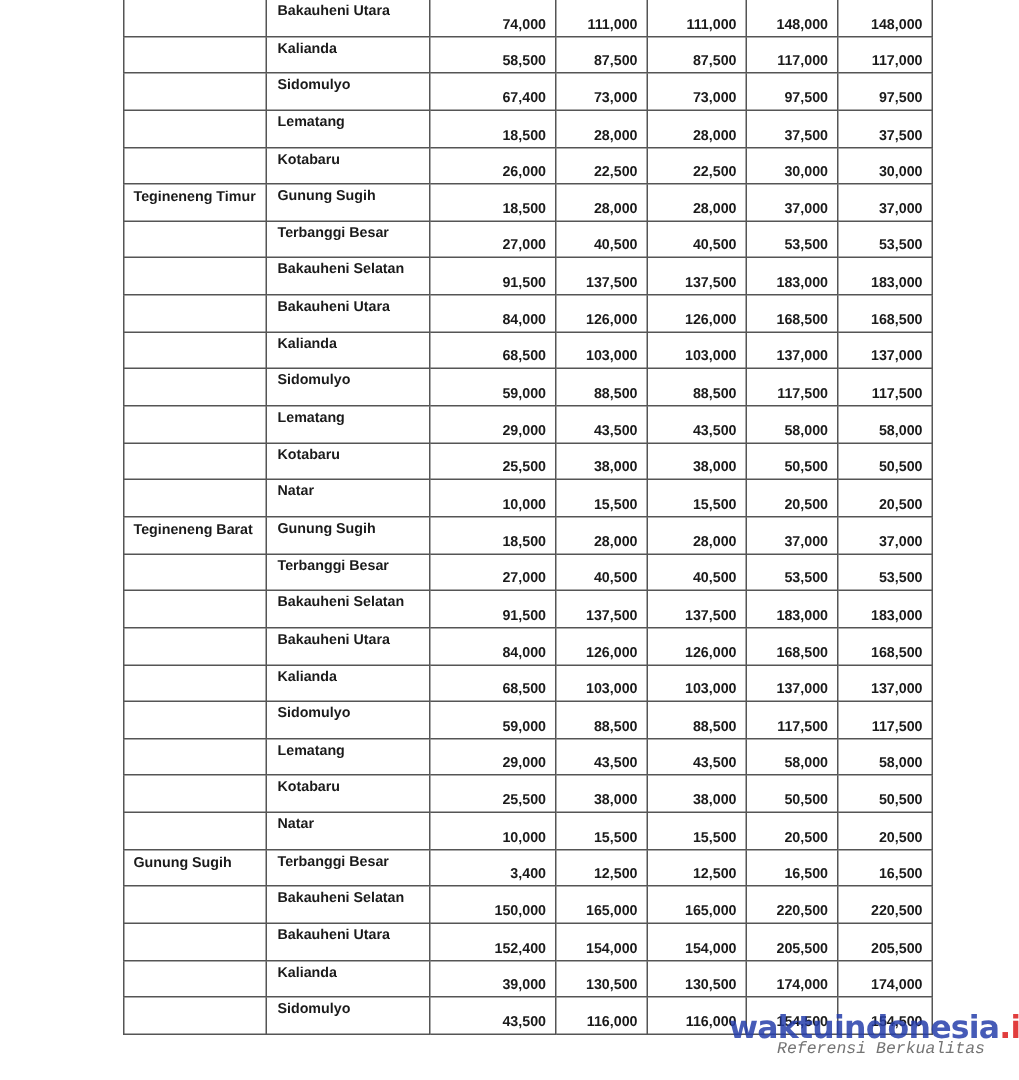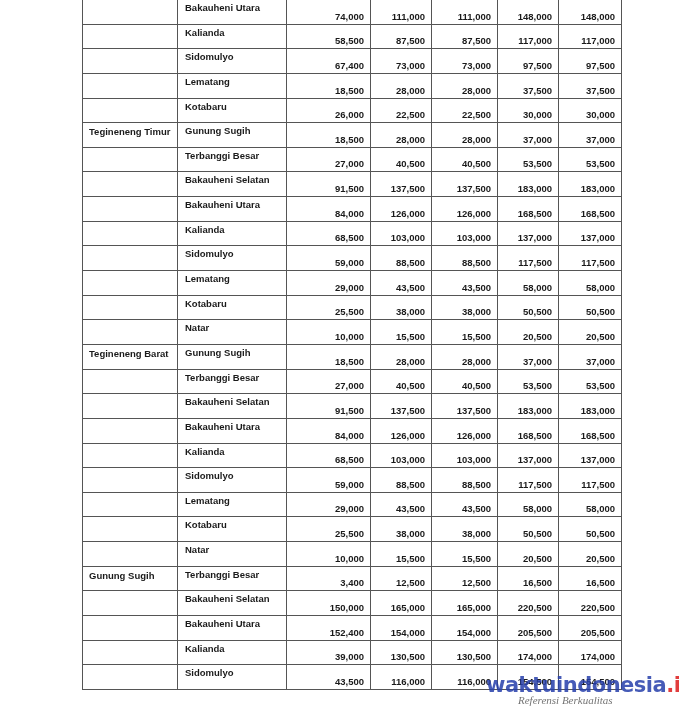--- a/index.html
+++ b/index.html
@@ -12,21 +12,21 @@
                     font-size:9.5px; font-weight:bold; position:relative; box-sizing:border-box; }
   td.origin { width:95px; padding:3px 0 0 6px !important;margin-top:20px; }
   td.dest { width:109px; padding:2px 0 0 7px !important; }
   td.num { text-align:right; vertical-align:bottom !important; padding:0 6px 2px 0 !important; }
   td.c1 { width:84px; } td.c2 { width:61px; } td.c3 { width:66px; } td.c4 { width:61px; } td.c5 { width:63px; }
   .wm { position:absolute; left:486px; top:674px; pointer-events:none; }
   .wm-main { font-family:"DejaVu Sans", sans-serif; font-weight:bold; font-size:21px; letter-spacing:-0.5px;
              line-height:22px; white-space:nowrap; }
   .wm-blue { color:rgba(38,62,170,0.85);margin-top:32px; }
   .wm-red { color:rgba(222,40,40,0.9); }
-  .wm-sub { position:absolute; left:32px; top:20px; font-family:Liberation Serif, serif; font-style:italic;
+  .wm-sub { position:absolute; left:32px; top:20px; font-family:Liberation Mono, monospace; font-style:italic;
             font-size:11px; color:rgba(90,90,90,0.85); white-space:nowrap; }
 </style>
 </head>
 <body>
 
 <div class="page">
   <table class="tariff">
     <tbody id="tbody">
         <tr>
           <td class="origin"></td>

